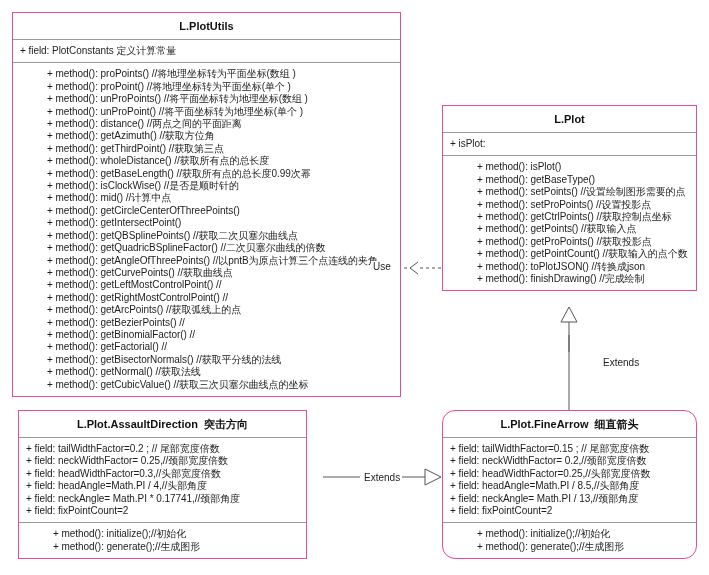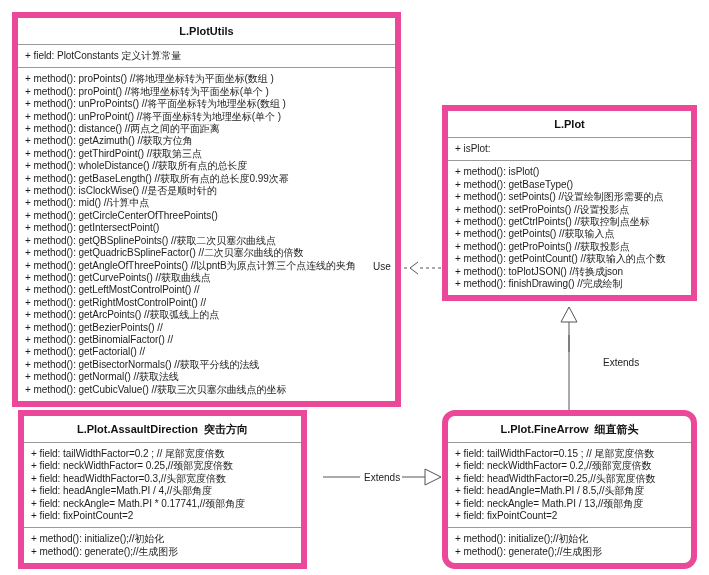--- a/index.html
+++ b/index.html
@@ -17,21 +17,21 @@
   }
   #canvas {
     position: absolute;
     left: 0; top: 0;
     width: 709px;
     height: 575px;
   }
   .uml-class {
     position: absolute;
     background: #ffffff;
-    border: 6px solid #ec4899;
+    border: 1px solid #ec4899;
     box-sizing: border-box;
     z-index: 2;
   }
   .uml-title {
     text-align: center;
     font-size: 11px;
     font-weight: bold;
     padding: 6px 4px 6px 4px;
     border-bottom: 1px solid #9a9a9a;
     line-height: 14px;
@@ -39,20 +39,21 @@
   }
   .uml-title .cn {
     font-weight: bold;
   }
   .uml-fields {
     border-bottom: 1px solid #9a9a9a;
     padding: 5px 6px 5px 7px;
   }
   .uml-methods {
     padding: 5px 6px 5px 7px;
+    margin-left: 27px;
   }
   .uml-row {
     font-size: 10px;
     line-height: 12.4px;
     white-space: nowrap;
     color: #1c1c1c;
     letter-spacing: -0.05px;
   }
 
   

